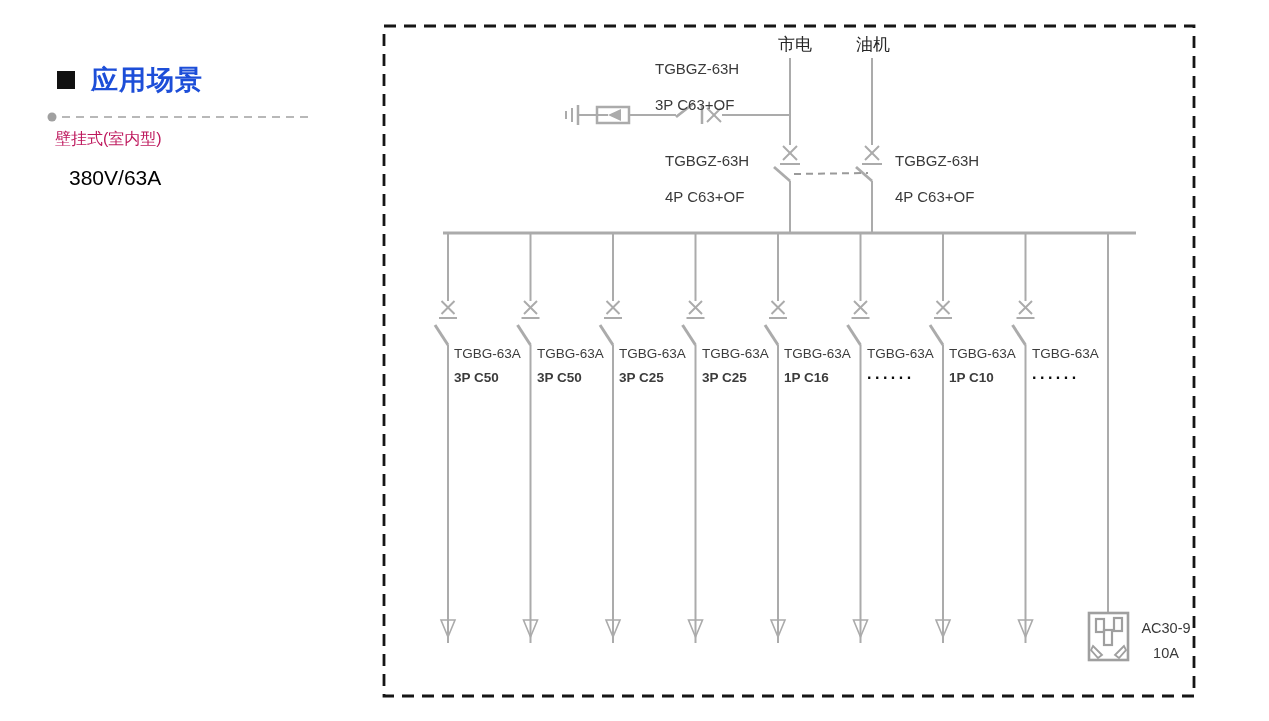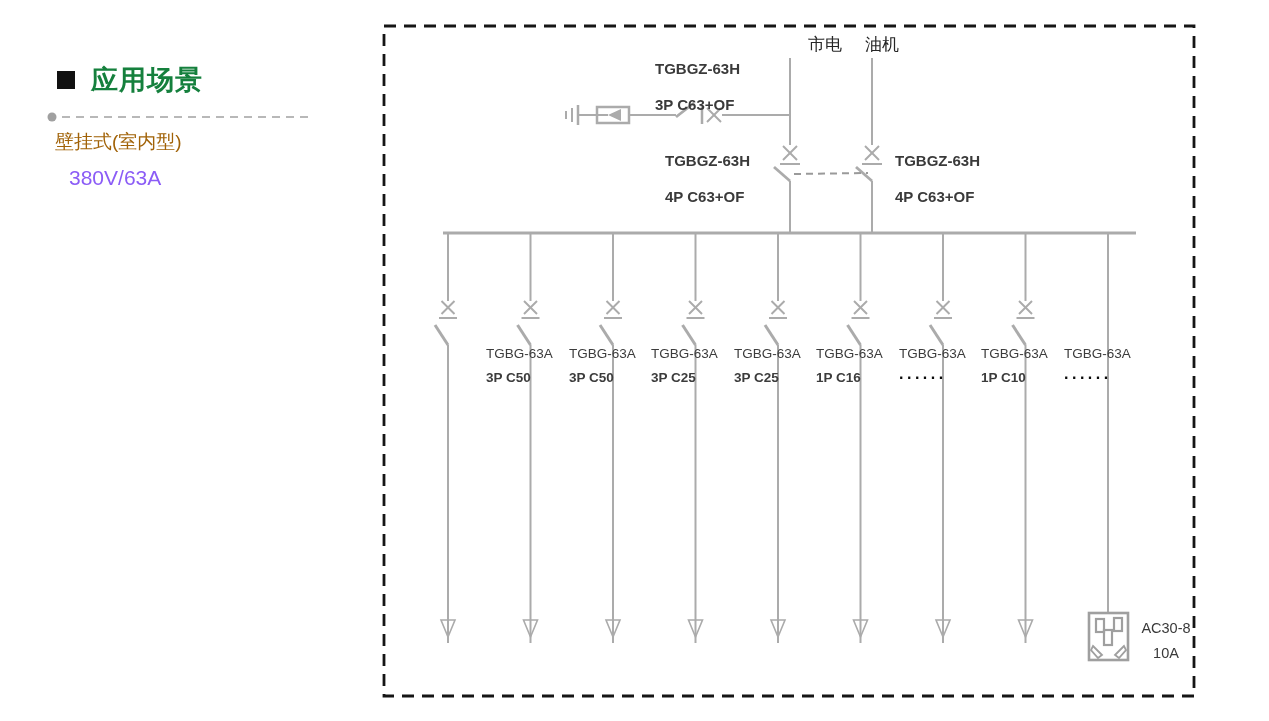--- a/index.html
+++ b/index.html
@@ -4,31 +4,31 @@
 <style>
   * { margin:0; padding:0; box-sizing:border-box; }
   html,body { width:1269px; height:721px; background:#ffffff; overflow:hidden;
               font-family:"Liberation Sans", sans-serif; }
   .stage { position:relative; width:1269px; height:721px; background:#fff; }
   svg.layer { position:absolute; left:0; top:0; width:1269px; height:721px; }
 
   
   .title-row { position:absolute; left:57px; top:62px; display:flex; align-items:center; gap:16px; }
   .title-square { width:18px; height:18px; background:#111; flex:0 0 auto; }
-  .page-title { font-size:27px; font-weight:bold; color:#15803d; letter-spacing:1px; }
-  .subtitle { position:absolute; left:55px; top:129px; font-size:19px; color:#a16207; }
-  .spec { position:absolute; left:69px; top:166px; font-size:21px; color:#8b5cf6; }
+  .page-title { font-size:27px; font-weight:bold; color:#1d4ed8; letter-spacing:1px; }
+  .subtitle { position:absolute; left:55px; top:129px; font-size:16px; color:#be185d; }
+  .spec { position:absolute; left:69px; top:166px; font-size:21px; color:#000000; }
 
   
   .lbl { position:absolute; color:#3c3c3c; line-height:1.2; }
   .src { width:52px; text-align:center; font-size:17px; color:#262626; top:35px; }
   .two-line div { white-space:nowrap; }
-  .dev { font-size:15px; color:#3a3a3a;font-weight:bold; }
+  .dev { font-size:15px; color:#3a3a3a; }
   .dev div + div { margin-top:18px; }
-  .feeder-label { font-size:13.5px; color:#3c3c3c; width:80px;margin-left:32px; }
+  .feeder-label { font-size:13.5px; color:#3c3c3c; width:80px; }
   .feeder-label .model { display:block; white-space:nowrap; }
   .feeder-label .rating { display:block; margin-top:8px; white-space:nowrap;font-weight:bold; }
   .feeder-label .rating.dots { font-weight:900; color:#0a0a0a; letter-spacing:3.5px;
                                font-size:16px; margin-top:2px; }
   .socket-label { width:62px; text-align:center; font-size:14.5px; color:#3a3a3a; }
   .socket-label div + div { margin-top:8px; }
 </style>
 </head>
 <body>
 
@@ -114,22 +114,22 @@
     </g>
   </svg>
 
   <div class="title-row">
     <span class="title-square"></span>
     <span class="page-title">应用场景</span>
   </div>
   <div class="subtitle">壁挂式(室内型)</div>
   <div class="spec">380V/63A</div>
 
-  <div class="lbl src" style="left:799px;">市电</div>
-  <div class="lbl src" style="left:847px;text-align:right;">油机</div>
+  <div class="lbl src" style="left:769px;">市电</div>
+  <div class="lbl src" style="left:847px;">油机</div>
 
   <div class="lbl two-line dev" style="left:655px; top:60px;">
     <div>TGBGZ-63H</div>
     <div>3P C63+OF</div>
   </div>
 
   <div class="lbl two-line dev" style="left:665px; top:152px;">
     <div>TGBGZ-63H</div>
     <div>4P C63+OF</div>
   </div>
@@ -165,17 +165,17 @@
   <div class="lbl feeder-label" style="left:949px; top:346px;">
     <span class="model">TGBG-63A</span>
     <span class="rating">1P C10</span>
   </div>
   <div class="lbl feeder-label" style="left:1032px; top:346px;">
     <span class="model">TGBG-63A</span>
     <span class="rating dots">......</span>
   </div>
 
   <div class="lbl socket-label" style="left:1135px; top:620px;">
-    <div>AC30-8</div>
+    <div>AC30-9</div>
     <div>10A</div>
   </div>
 
 </div>
 
 </body></html>

